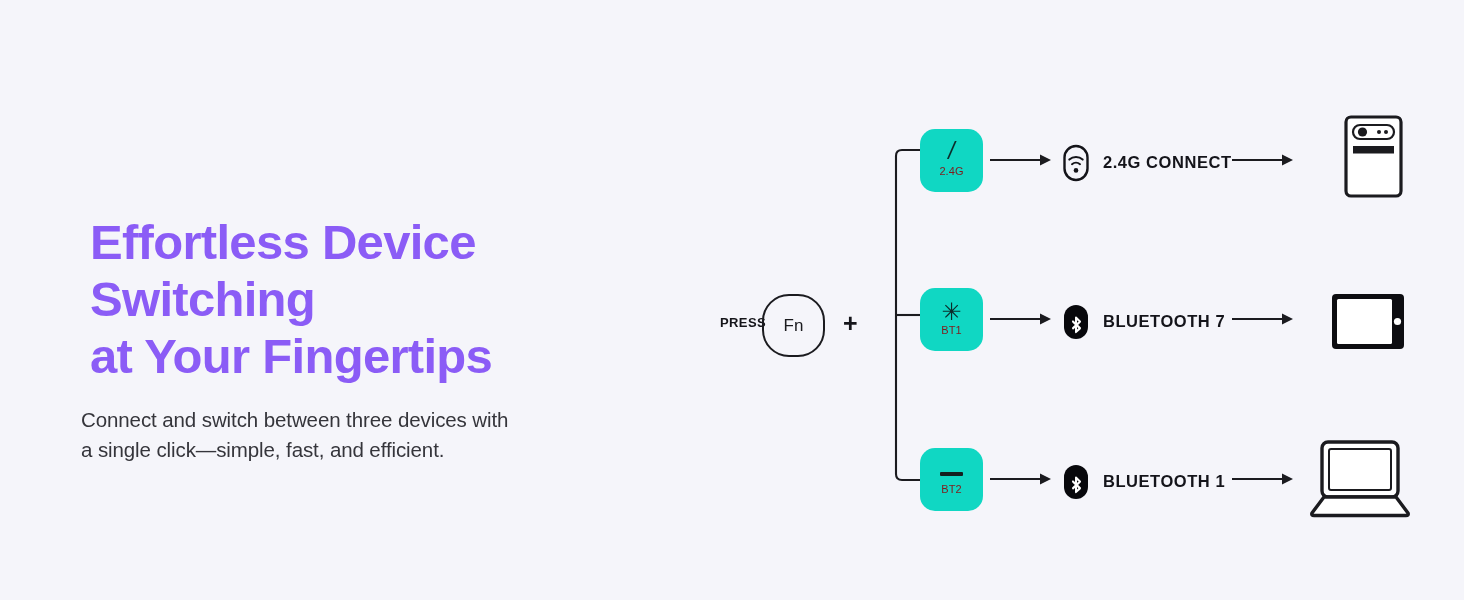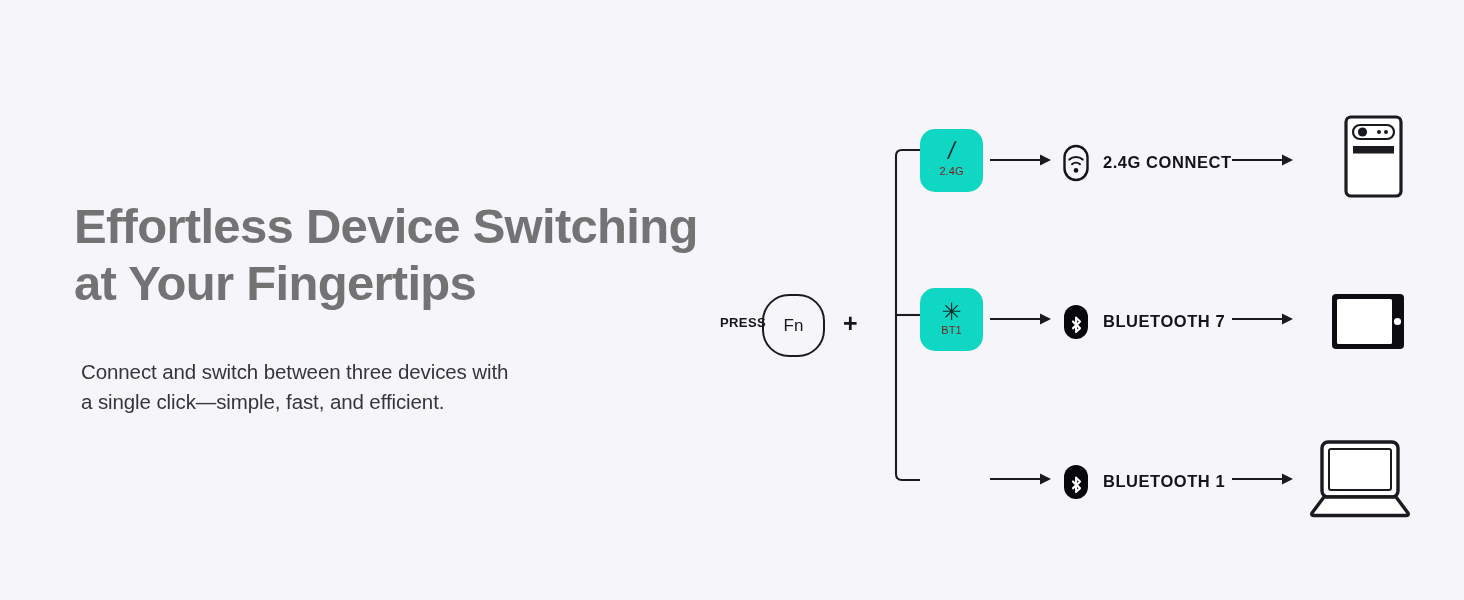--- a/index.html
+++ b/index.html
@@ -9,28 +9,28 @@
     font-family:"Liberation Sans", sans-serif;
     color:#1b1b1f;
   }
   .stage{position:relative;width:1464px;height:600px;}
 
   
   .copy{position:absolute;left:74px;top:198px;width:640px;}
   .headline{
     font-family:"Liberation Sans", sans-serif;
     font-size:49px;line-height:57px;font-weight:700;
-    letter-spacing:-0.7px;color:#737373;margin:0;white-space:pre-line;
+    letter-spacing:-0.7px;color:#8b5cf6;margin:16px;white-space:pre-line;
   }
   .subcopy{
     margin:0;padding-left:7px;
     font-size:20.5px;line-height:30px;font-weight:400;
     color:#35353b;letter-spacing:-0.1px;white-space:pre-line;
   }
-  .sub-wrap{margin-top:45px;}
+  .sub-wrap{margin-top:20px;}
 
   
   .press-label{
     position:absolute;left:720px;top:315px;
     font-size:13px;font-weight:700;
     letter-spacing:0.4px;color:#15151a;
   }
   .fnkey{
     position:absolute;left:762px;top:294px;width:59px;height:59px;
     border:2.2px solid #1b1b1f;border-radius:27px;
@@ -168,20 +168,24 @@
     </svg>
 
     <svg class="dev-art tablet" viewBox="0 0 140 120">
       <rect x="32" y="32" width="72" height="55" rx="4" fill="#0d0d11"></rect>
       <rect x="37" y="37" width="55" height="45" rx="1.5" fill="#ffffff"></rect>
       <circle cx="97.5" cy="59.5" r="3.6" fill="#ffffff"></circle>
     </svg>
   </div>
 
   <div class="row row-3">
+    <div class="teal-key">
+      <span class="teal-glyph dash"></span>
+      <span class="teal-label">BT2</span>
+    </div>
 
     <svg class="arrow-a" viewBox="0 0 62 14">
       <path d="M0 7 H50" stroke="#1b1b1f" stroke-width="1.9"></path>
       <path d="M50 1.6 L61 7 L50 12.4 Z" fill="#1b1b1f"></path>
     </svg>
 
     <svg class="dev-icon" viewBox="0 0 32 38">
       <rect x="4" y="2" width="24" height="34" rx="12" fill="#08080c"></rect>
       <path d="M13 12 L20 17.8 L16 21 L16 8.6 L20 12 L13 17.8" fill="none" stroke="#ffffff" stroke-width="2" stroke-linejoin="round" stroke-linecap="round" transform="translate(0,4.6) scale(1,1.16)"></path>
     </svg>

